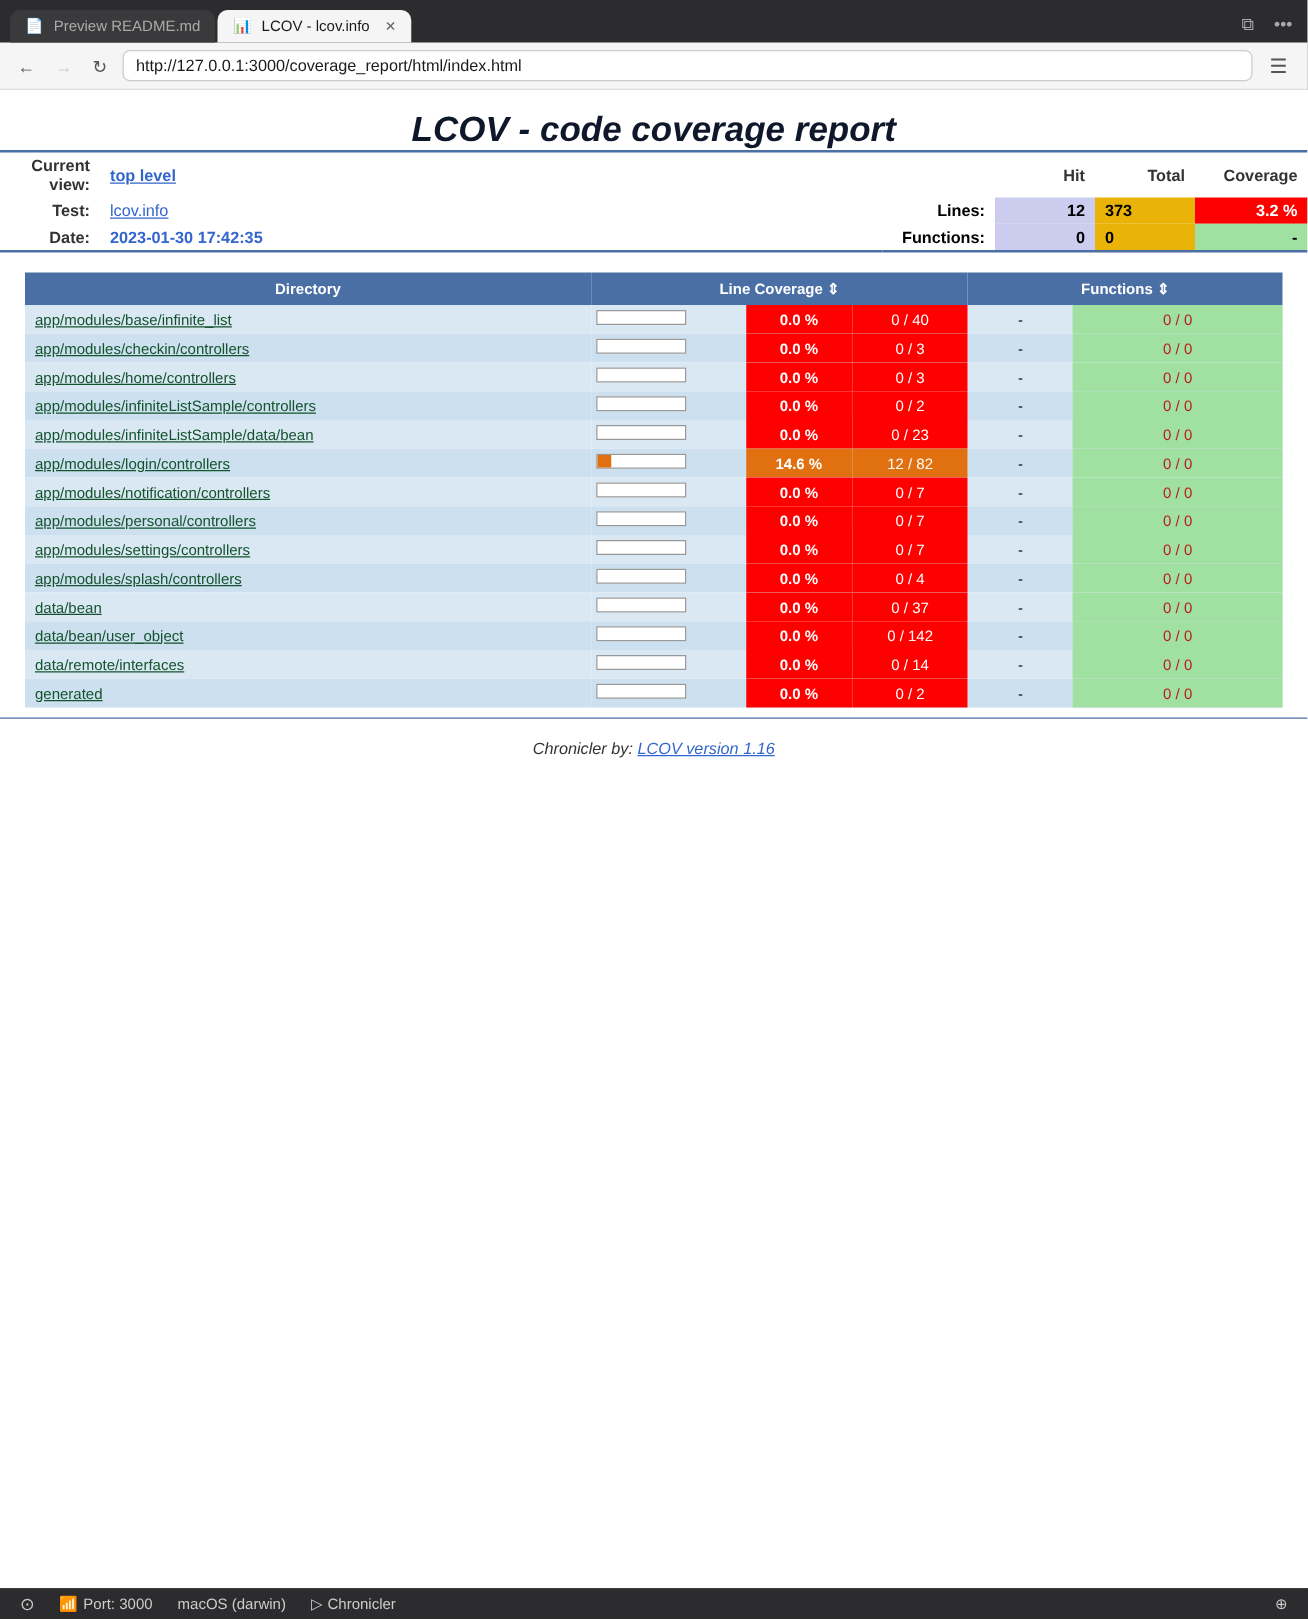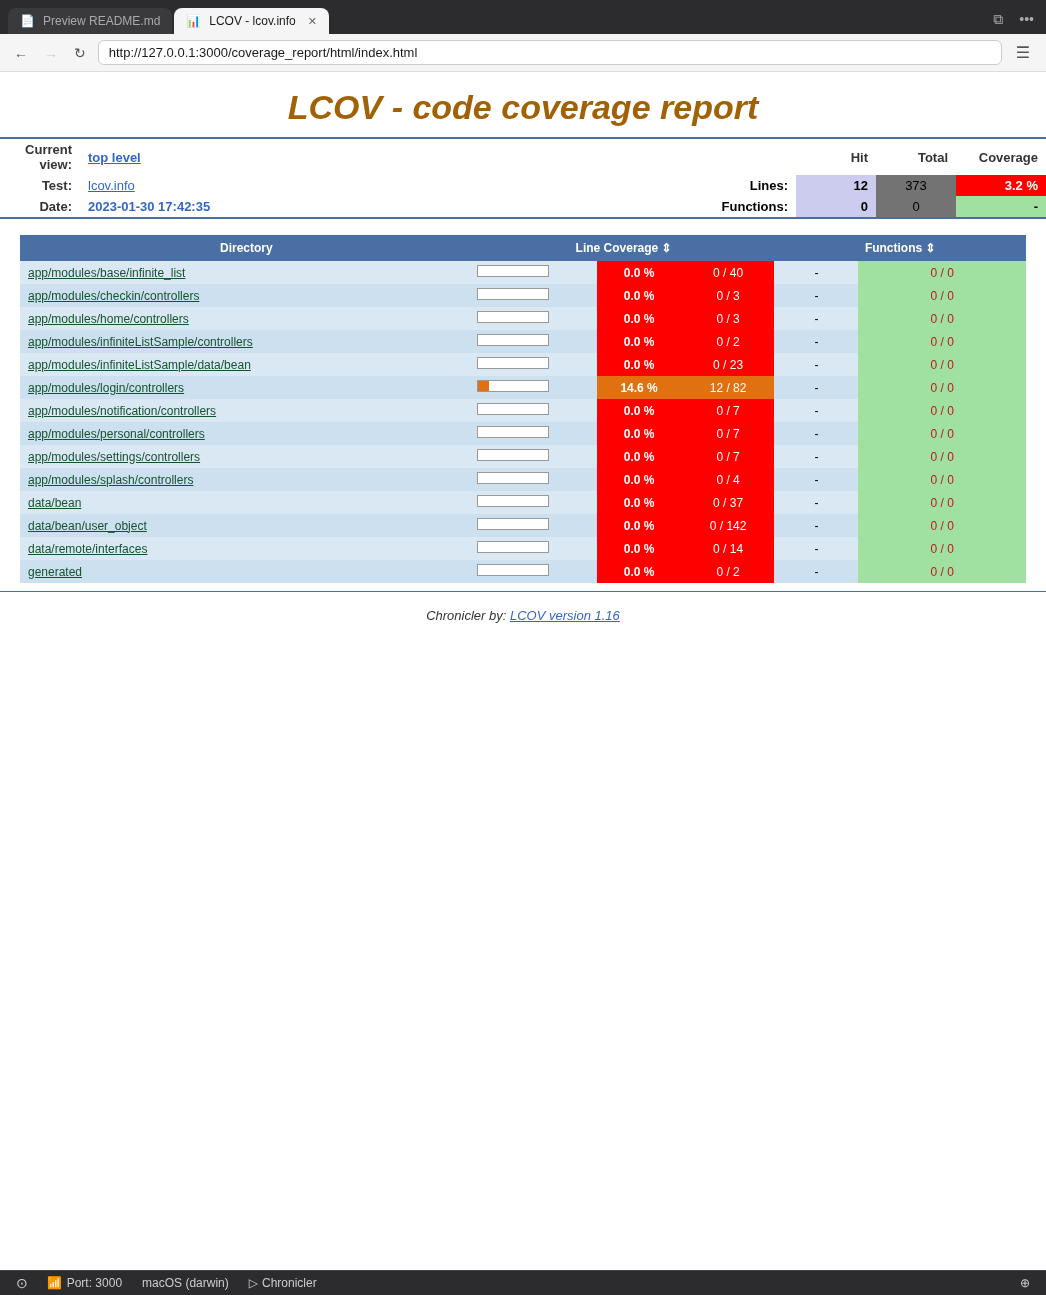--- a/index.html
+++ b/index.html
@@ -16,29 +16,29 @@
     .nav-btn { background: none; border: none; cursor: pointer; color: #555; font-size: 14px; padding: 2px 4px; border-radius: 4px; }
     .nav-btn.disabled { color: #ccc; cursor: default; }
     .address-bar { flex: 1; background: white; border: 1px solid #ccc; border-radius: 6px; padding: 4px 10px; font-size: 13px; color: #1a1a1a; }
     .menu-btn { background: none; border: none; cursor: pointer; color: #555; font-size: 16px; padding: 2px 6px; }
     .tab-ctrl-btn { color: #aaa; background: none; border: none; cursor: pointer; font-size: 14px; padding: 2px 4px; }
 
     
     .page-content { background: white; padding: 0; }
 
     
-    .report-title { text-align: center; font-size: 34px; font-weight: bold; font-style: italic; padding: 16px 0 10px; color: #a16207; border-bottom: 2px solid #4a6fa5; }
+    .report-title { text-align: center; font-size: 28px; font-weight: bold; font-style: italic; padding: 16px 0 0; color: #0f172a; border-bottom: 2px solid #4a6fa5; }
 
     
     .info-table { width: 100%; border-collapse: collapse; border-bottom: 2px solid #4a6fa5; }
     .info-table td { padding: 3px 8px; font-size: 13px; }
     .label-cell { text-align: right; font-weight: bold; color: #333; width: 80px; }
     .col-label { text-align: right; font-weight: bold; padding-right: 4px; width: 90px; }
     .col-hit { text-align: right; font-weight: bold; background: #cce; padding: 3px 8px; width: 60px; }
-    .col-total { text-align: center; font-weight: normal; background: #737373; padding: 3px 8px; width: 60px; }
+    .col-total { text-align: left; font-weight: bold; background: #eab308; padding: 3px 8px; width: 60px; }
     .col-coverage-red { text-align: right; font-weight: bold; background: #ff0000; color: #fff; padding: 3px 8px; width: 90px; }
     .col-coverage-green { text-align: right; font-weight: bold; background: #a0e0a0; color: #000; padding: 3px 8px; width: 90px; }
     .col-header { text-align: right; font-weight: bold; color: #333; padding: 3px 8px; width: 90px; }
 
     
     .coverage-section { padding: 16px 20px 8px; }
     .coverage-table { width: 100%; border-collapse: collapse; font-size: 12px; border-radius: 30px; }
     .coverage-table thead tr { background: #4a6fa5; color: white; }
     .coverage-table thead th { padding: 6px 10px; text-align: center; font-weight: bold; }
     .coverage-table thead th.dir-col { text-align: center; width: 45%; }

